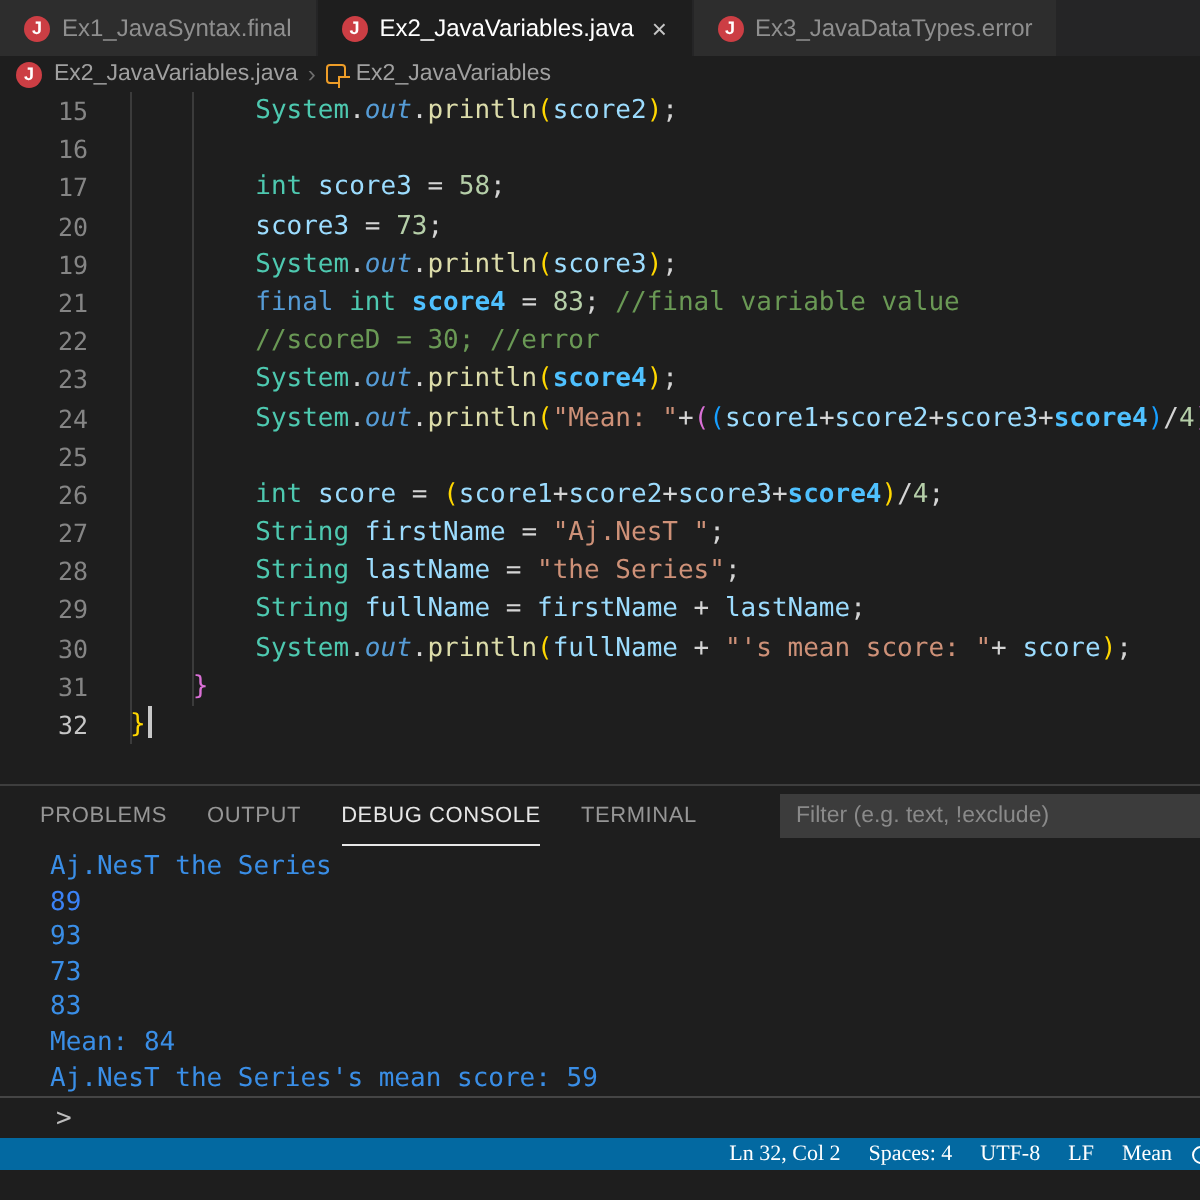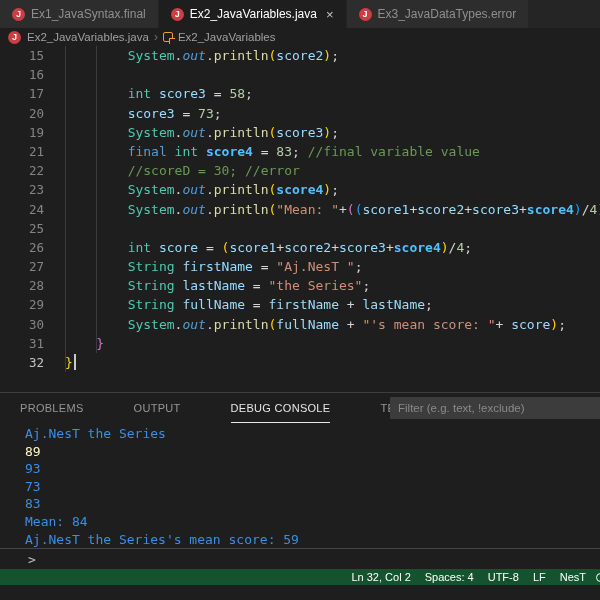--- a/index.html
+++ b/index.html
@@ -119,44 +119,44 @@
         <div class="code-line"><div class="gutter">28</div><div class="line-text"><span style="color: rgb(212, 212, 212);">        </span><span style="color: rgb(78, 201, 176);">String</span><span style="color: rgb(212, 212, 212);"> </span><span style="color: rgb(156, 220, 254);">lastName</span><span style="color: rgb(212, 212, 212);"> = </span><span style="color: rgb(206, 145, 120);">"the Series"</span><span style="color: rgb(212, 212, 212);">;</span></div></div>
         <div class="code-line"><div class="gutter">29</div><div class="line-text"><span style="color: rgb(212, 212, 212);">        </span><span style="color: rgb(78, 201, 176);">String</span><span style="color: rgb(212, 212, 212);"> </span><span style="color: rgb(156, 220, 254);">fullName</span><span style="color: rgb(212, 212, 212);"> = </span><span style="color: rgb(156, 220, 254);">firstName</span><span style="color: rgb(212, 212, 212);"> + </span><span style="color: rgb(156, 220, 254);">lastName</span><span style="color: rgb(212, 212, 212);">;</span></div></div>
         <div class="code-line"><div class="gutter">30</div><div class="line-text"><span style="color: rgb(212, 212, 212);">        </span><span style="color: rgb(78, 201, 176);">System</span><span style="color: rgb(212, 212, 212);">.</span><span style="color: rgb(86, 156, 214); font-style: italic;">out</span><span style="color: rgb(212, 212, 212);">.</span><span style="color: rgb(220, 220, 170);">println</span><span style="color: rgb(255, 215, 0);">(</span><span style="color: rgb(156, 220, 254);">fullName</span><span style="color: rgb(212, 212, 212);"> + </span><span style="color: rgb(206, 145, 120);">"'s mean score: "</span><span style="color: rgb(212, 212, 212);">+ </span><span style="color: rgb(156, 220, 254);">score</span><span style="color: rgb(255, 215, 0);">)</span><span style="color: rgb(212, 212, 212);">;</span></div></div>
         <div class="code-line"><div class="gutter">31</div><div class="line-text"><span style="color: rgb(212, 212, 212);">    </span><span style="color: rgb(218, 112, 214);">}</span></div></div>
         <div class="code-line"><div class="gutter active">32</div><div class="line-text"><span style="color: rgb(255, 215, 0);">}</span><span class="cursor"></span></div></div>
       </div>
   </div>
 
   <div class="panel">
     <div class="panel-tabs">
-      <div id="panel-tabs-holder" style="display:flex; height:100%;gap:30px;">
+      <div id="panel-tabs-holder" style="display:flex; height:100%;">
           <div class="panel-tab">PROBLEMS</div>
           <div class="panel-tab">OUTPUT</div>
           <div class="panel-tab active">DEBUG CONSOLE</div>
           <div class="panel-tab">TERMINAL</div>
         </div>
       <input class="filter-box" type="text" placeholder="Filter (e.g. text, !exclude)" style="">
     </div>
     <div class="console" id="console-out">
         <div class="console-line" style="color: rgb(58, 142, 230);">Aj.NesT the Series</div>
-        <div class="console-line" style="color: #fef9c3;">89</div>
+        <div class="console-line" style="color: #3b82f6;">89</div>
         <div class="console-line" style="color: rgb(58, 142, 230);">93</div>
         <div class="console-line" style="color: rgb(58, 142, 230);">73</div>
         <div class="console-line" style="color: rgb(58, 142, 230);">83</div>
         <div class="console-line" style="color: rgb(58, 142, 230);">Mean: 84</div>
         <div class="console-line" style="color: rgb(58, 142, 230);">Aj.NesT the Series's mean score: 59</div>
       </div>
     <div class="repl">
       <span>&gt;</span>
     </div>
   </div>
 
-  <div class="status-bar" id="status-bar" style="background: #14532d;">
+  <div class="status-bar" id="status-bar" style="background: #0369a1; font-family: Liberation Serif, serif;">
     <span class="status-clipped"></span>
   <span class="status-item">Ln 32, Col 2</span>
       <span class="status-item">Spaces: 4</span>
       <span class="status-item">UTF-8</span>
       <span class="status-item">LF</span>
-      <span class="status-item">NesT</span>
+      <span class="status-item">Mean</span>
     </div>
 
 </div>
 
 </body></html>

